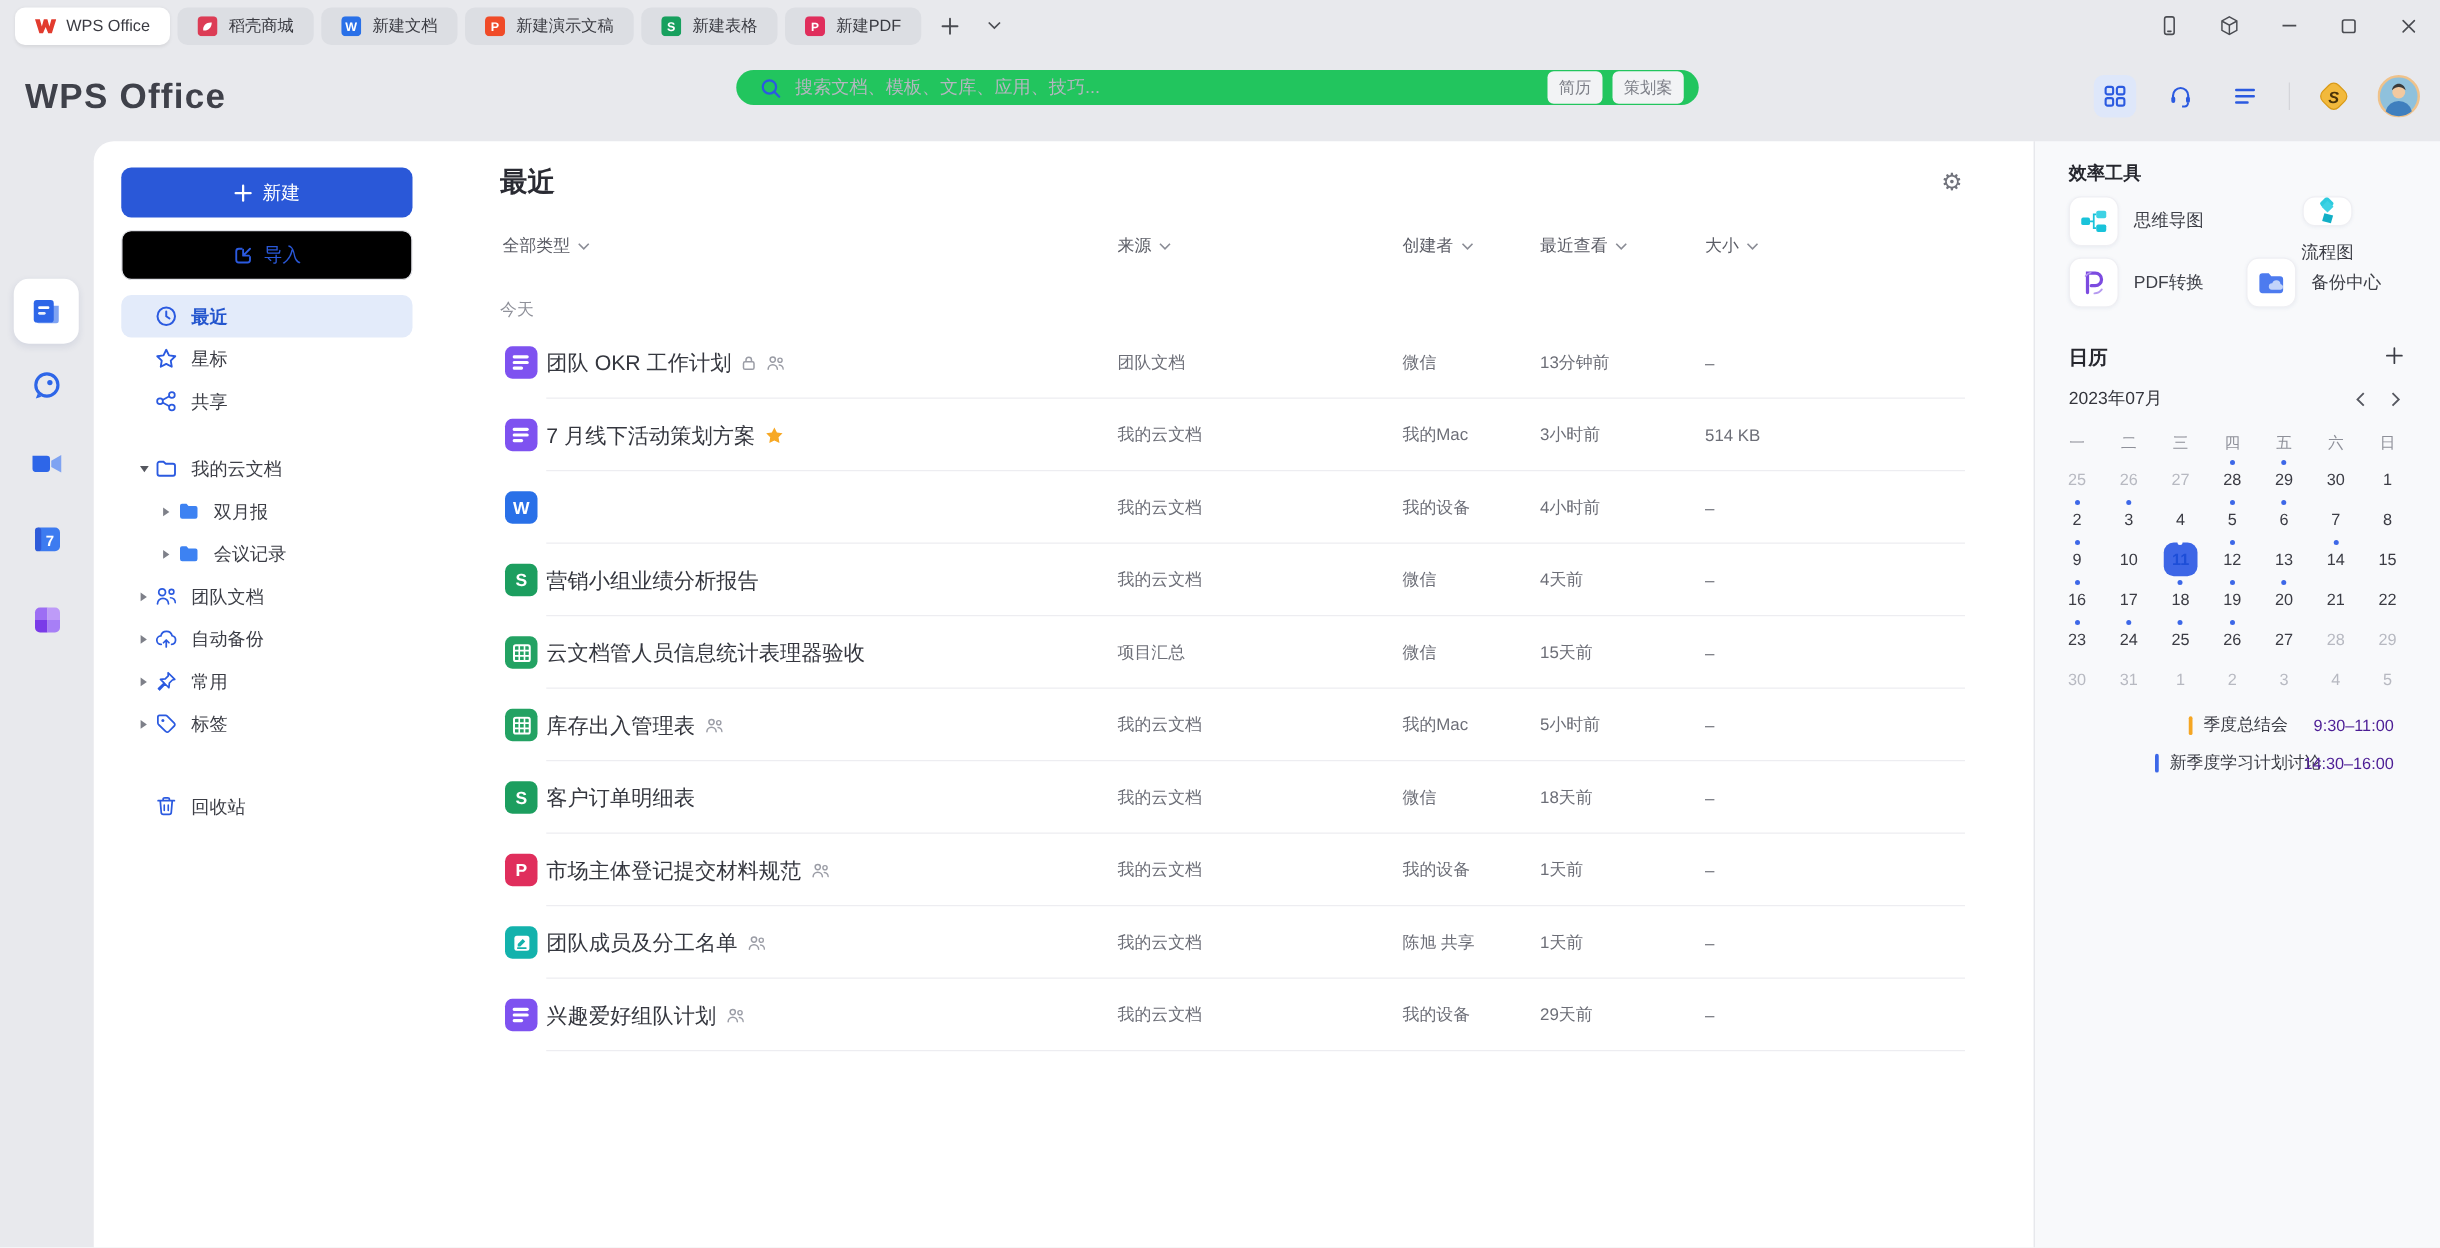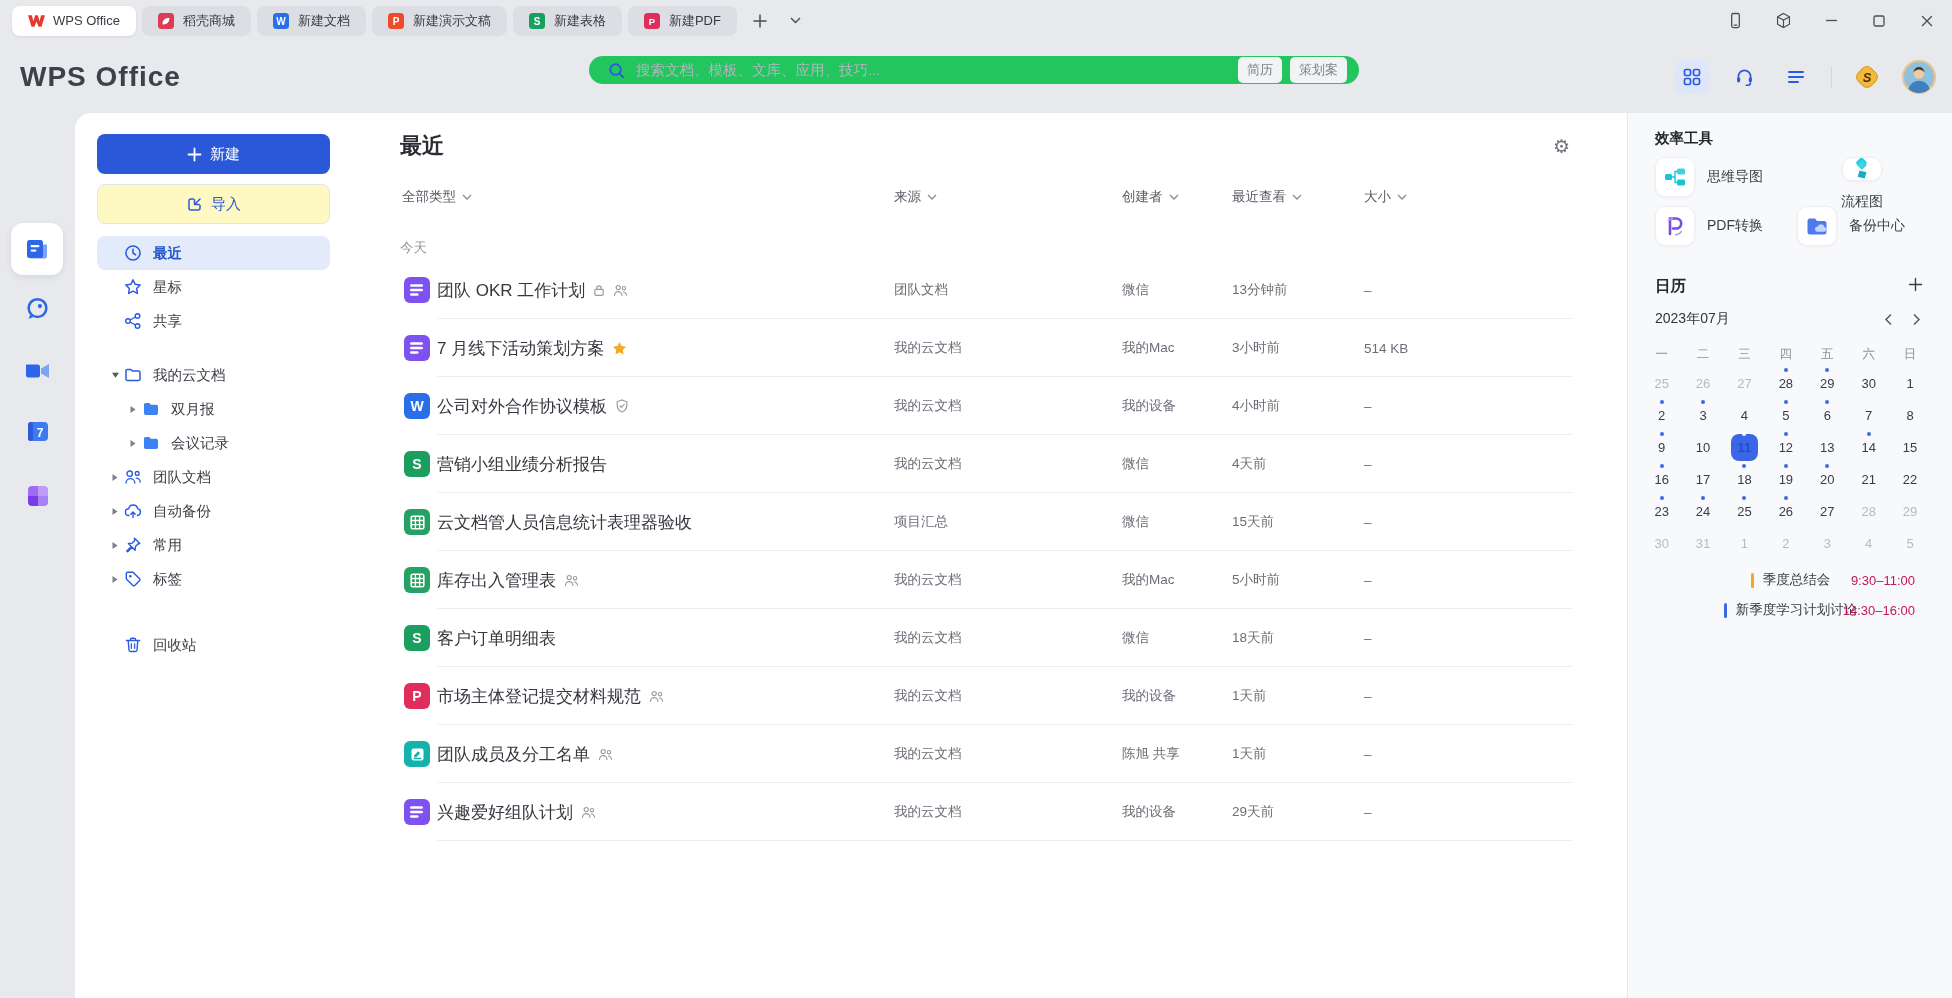--- a/index.html
+++ b/index.html
@@ -38,21 +38,21 @@
   .rail-tile { position:absolute; left:11px; top:110px; width:52px; height:52px; background:#FFFFFF; border-radius:12px;
                box-shadow:0 2px 6px rgba(40,60,120,.10); display:flex; align-items:center; justify-content:center; }
 
   
   .card { position:absolute; left:75px; top:113px; width:1552px; height:885px; background:#FFFFFF; border-radius:16px 0 0 0; }
 
   
   .sidebar { position:absolute; left:22px; top:0; width:233px; }
   .btn-new { margin-top:21px; width:233px; height:40px; background:#2A58D8; color:#fff; border:none; border-radius:8px;
              font-size:15px; display:flex; align-items:center; justify-content:center; gap:8px; cursor:pointer; font-family:inherit; }
-  .btn-import { margin-top:10px; width:233px; height:40px; background:#fef9c3; color:#2A58D8; border:1px solid #E3E4E9; border-radius:8px;
+  .btn-import { margin-top:10px; width:233px; height:40px; background:#000000; color:#2A58D8; border:1px solid #E3E4E9; border-radius:8px;
              font-size:15px; display:flex; align-items:center; justify-content:center; gap:8px; cursor:pointer; font-family:inherit; }
   .nav { margin-top:12px; }
   .nav-item { display:flex; align-items:center; height:34px; border-radius:8px; padding-left:10px; font-size:14.5px; color:#3C3E46; cursor:pointer; }
   .nav-item .arr { width:16px; display:flex; align-items:center; justify-content:center; }
   .nav-item .nav-ic { width:20px; display:flex; align-items:center; justify-content:center; margin-right:10px; }
   .nav-item.active { background:#E3EBFA; color:#2456CE; font-weight:700; }
   .nav-item.child { padding-left:28px; }
   .nav-gap { height:20px; }
   .nav-item.trash { margin-top:32px;align-items:center; }
 
@@ -93,21 +93,21 @@
   .day span { position:relative; z-index:2; font-size:13px; color:#3B3C44; }
   .day.dim span { color:#B7B9C1; }
   .day .dot { position:absolute; top:1px; left:50%; margin-left:-2px; width:4px; height:4px; border-radius:50%; background:#3D68E8; }
   .day.sel::before { content:""; position:absolute; left:50%; top:50%; width:27px; height:27px; margin:-13.5px 0 0 -13.5px; background:#3D66E6; border-radius:8px; }
   .day.sel span { color:#1d4ed8; font-weight:700; }
   .day.sel .dot { background:#fff; z-index:3; }
   .events { position:absolute; left:0; top:452px; width:271px; }
   .event { position:relative; height:30px; display:flex; align-items:center; cursor:pointer;justify-content:center; }
   .ev-bar { width:3px; height:15px; border-radius:2px; margin-right:9px; }
   .ev-lb { font-size:13.5px; color:#3B3D45; }
-  .ev-time { position:absolute; right:11px; font-size:13px; color:#be185d; }
+  .ev-time { position:absolute; right:11px; font-size:13px; color:#4c1d95; }
 </style>
 </head>
 <body>
 
 <div class="app">
 
   <div class="tabbar">
     <div class="tabs" id="tabs">
         <div class="tab active">
           <span class="tab-ic">
@@ -553,29 +553,20 @@
             </div>
             <div class="fcol c-source">我的云文档</div>
             <div class="fcol c-creator">我的Mac</div>
             <div class="fcol c-viewed">3小时前</div>
             <div class="fcol c-size">514 KB</div>
           </div>
           <div class="frow">
             <div class="ficon" style="background: rgb(41, 112, 232);">
               <span style="color:#fff;font-size:14px;font-weight:bold;font-family:Liberation Sans,sans-serif">W</span>
             </div>
-            <div class="fname">
-              <span>公司对外合作协议模板</span>
-              <span class="fbadge">
-                <svg width="14" height="14" viewBox="0 0 14 14">
-                  <path d="M7 1l4.8 1.8v3.4c0 3-2 5.6-4.8 6.8C4.2 11.8 2.2 9.2 2.2 6.2V2.8Z" fill="none" stroke="#9A9CA5" stroke-width="1.2"></path>
-                  <path d="M4.8 6.8l1.6 1.6 2.8-3" fill="none" stroke="#9A9CA5" stroke-width="1.2" stroke-linecap="round" stroke-linejoin="round"></path>
-                </svg>
-              </span>
-            </div>
             <div class="fcol c-source">我的云文档</div>
             <div class="fcol c-creator">我的设备</div>
             <div class="fcol c-viewed">4小时前</div>
             <div class="fcol c-size">–</div>
           </div>
           <div class="frow">
             <div class="ficon" style="background: rgb(28, 158, 95);">
               <span style="color:#fff;font-size:14px;font-weight:bold;font-family:Liberation Sans,sans-serif">S</span>
             </div>
             <div class="fname">

